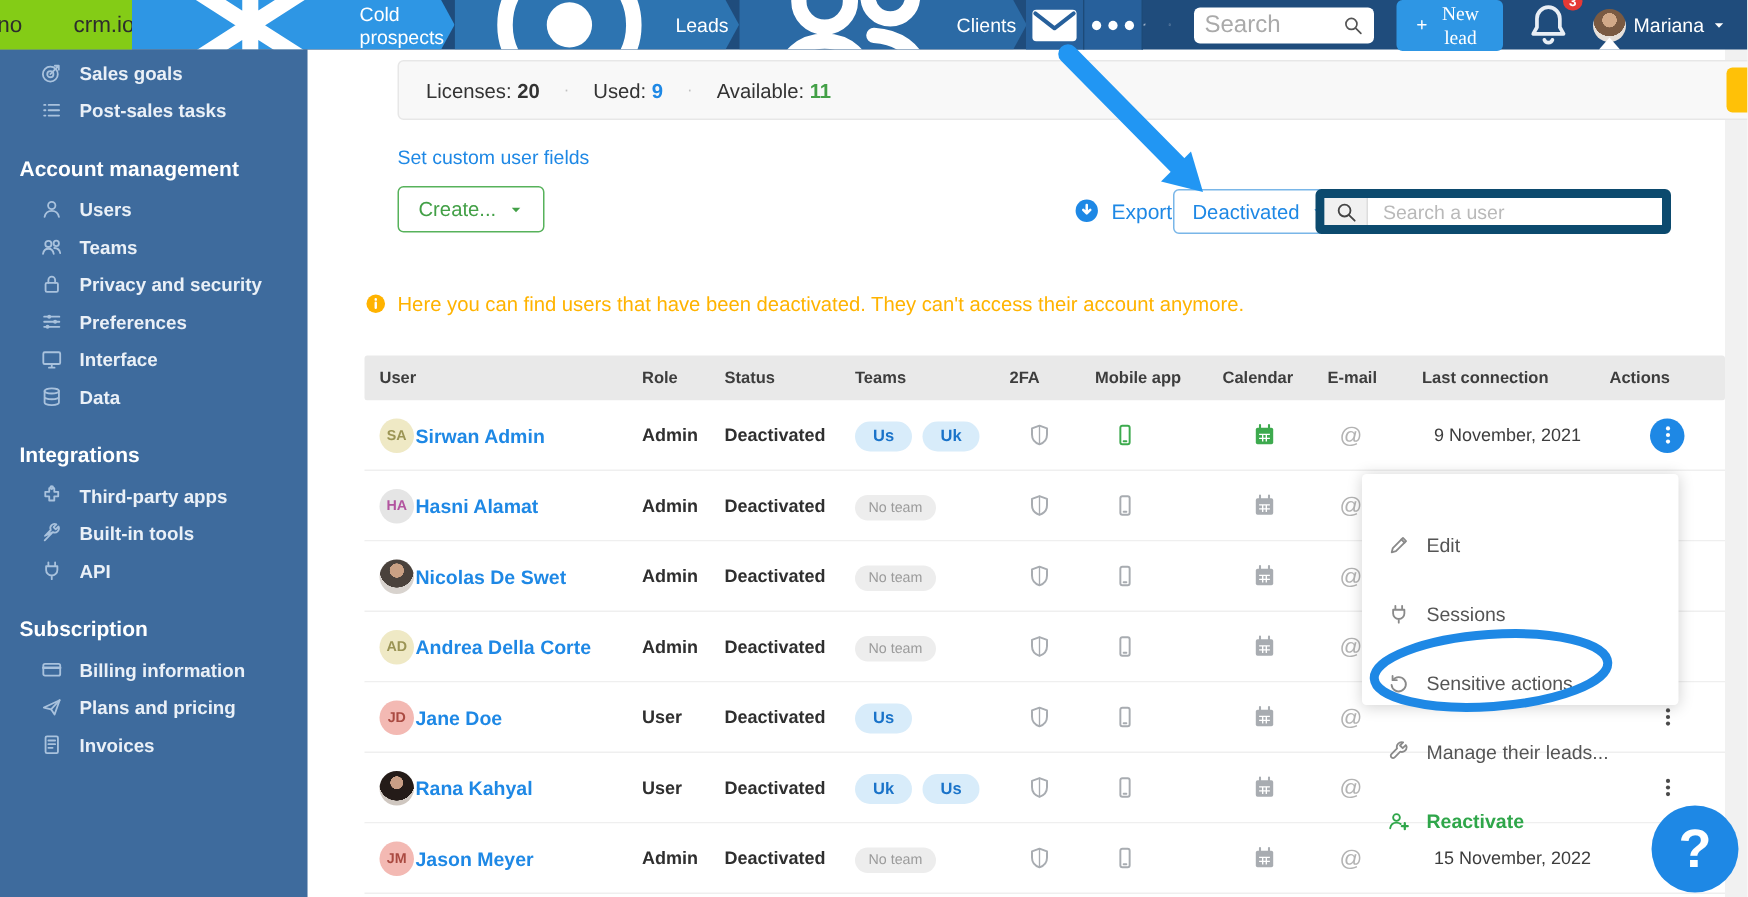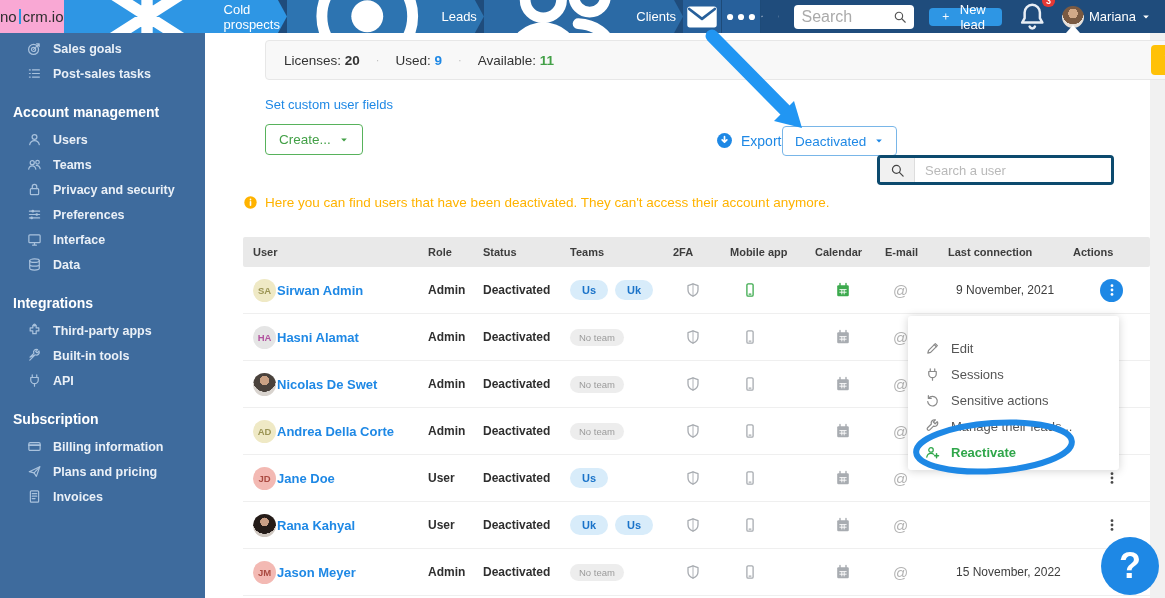--- a/index.html
+++ b/index.html
@@ -2,36 +2,36 @@
 <html><head>
 <meta charset="utf-8">
 <style>
   * { box-sizing: border-box; margin: 0; padding: 0; }
   html,body { width:1165px; height:598px; }
   body { font-family:"Liberation Sans", sans-serif; background:#f1f1f1; }
   .app { position:relative; width:1165px; height:598px; overflow:hidden; background:#f1f1f1; }
 
   
   .navbar { position:absolute; top:0; left:0; width:1165px; height:33px; background:#1f4c7c; display:flex; align-items:stretch; z-index:30; }
-  .logo { width:88px; background:#f9a8d4; display:flex; align-items:center; justify-content:center; font-size:15px; color:#2d2d2d; }
+  .logo { width:88px; background:#84cc16; display:flex; align-items:center; justify-content:center; font-size:15px; color:#2d2d2d;gap:15px; }
   .logo .bar { display:inline-block; width:2px; height:15px; background:#2e96e4; margin:0 2px; }
   .nav-tabs { display:flex; align-items:stretch; }
   .nav-tab { position:relative; display:flex; align-items:center; gap:7px; color:#fff; font-size:13px; padding:0 7px 0 13px; cursor:pointer;
     clip-path:polygon(0 0, calc(100% - 9px) 0, 100% 50%, calc(100% - 9px) 100%, 0 100%); }
   .nav-tab.t0 { background:#2e96e4; }
   .nav-tab.t1 { background:#2d74b1; }
   .nav-tab.t2 { background:#2b6aa5; }
   .tool-tile { width:39px; background:#27609b; border-right:1px solid #1d4a78; display:flex; align-items:center; justify-content:center; color:#fff; cursor:pointer; }
   .nav-right { margin-left:auto; display:flex; align-items:center; gap:15px; padding-right:14px; color:#fff; }
   .nav-ico { width:17px; height:17px; color:#e8eef5; cursor:pointer; }
   .search-box { width:120px; height:24px; background:#fff; border-radius:4px; display:flex; align-items:center; padding:0 7px; gap:4px; }
   .search-box input { border:none; outline:none; flex:1; min-width:0; font-size:16px; color:#555; font-family:inherit; }
   .search-box input::placeholder { color:#aaa; }
   .search-box .mag { width:14px; height:14px; color:#555; }
-  .new-lead { height:18px; background:#2e96e4; color:#fff; border:none; border-radius:4px; font-size:13px; padding:0 13px; display:flex; align-items:center; gap:7px; cursor:pointer; font-family:Liberation Sans, sans-serif; }
+  .new-lead { height:34px; background:#2e96e4; color:#fff; border:none; border-radius:4px; font-size:13px; padding:0 13px; display:flex; align-items:center; gap:7px; cursor:pointer; font-family:Liberation Serif, serif; }
   .new-lead .plus { width:13px; height:13px; }
   .bell-wrap { position:relative; cursor:pointer; }
   .badge { position:absolute; top:-6px; right:-8px; background:#e53935; color:#fff; font-size:9px; font-weight:bold; border-radius:8px; padding:1px 4px; }
   .avatar-sm { width:22px; height:22px; border-radius:50%; background:radial-gradient(circle at 50% 34%, #d2a988 26%, #7a5a42 27% 58%, #e6e0da 59%); cursor:pointer; }
   .user-menu { display:flex; align-items:center; gap:5px; font-size:13px; cursor:pointer; }
   .caret { width:10px; height:10px; }
   .popover-arrow { position:absolute; left:1066px; top:25px; width:0; height:0; border-left:7px solid transparent; border-right:7px solid transparent; border-bottom:8px solid #fff; z-index:31; }
 
   
   .sidebar { position:absolute; top:33px; left:0; width:205px; height:565px; background:#3e6b9d; z-index:5; padding-top:3px; overflow:hidden; }
@@ -49,21 +49,21 @@
   .buy-btn { margin-left:auto; height:30px; background:#ffc107; color:#fff; font-weight:bold; font-size:13px; border:none; border-radius:4px; padding:0 13px; display:flex; align-items:center; gap:8px; cursor:pointer; font-family:inherit; }
   .buy-btn .icon { width:15px; height:15px; }
 
   .custom-fields-link { position:absolute; left:265px; top:97px; color:#1e88e5; font-size:13px; text-decoration:none; z-index:6; cursor:pointer; }
   .create-btn { position:absolute; left:265px; top:124px; height:31px; padding:0 13px; background:#fff; border:1px solid #57b25b; color:#43a047; border-radius:4px; font-size:13.5px; display:flex; align-items:center; gap:8px; cursor:pointer; z-index:6; font-family:inherit; }
   .create-btn .caret { color:#43a047; }
 
   .export-link { position:absolute; left:716px; top:132px; display:flex; align-items:center; gap:8px; color:#1e88e5; font-size:14px; cursor:pointer; z-index:6; }
   .export-link .icon { width:17px; height:17px; color:#1e88e5; }
   .filter-btn { position:absolute; left:782px; top:126px; height:30px; padding:0 12px; background:#fff; border:1px solid #79b6e8; color:#1e88e5; border-radius:4px; font-size:13.5px; display:flex; align-items:center; gap:8px; cursor:pointer; z-index:6; font-family:inherit; }
-  .user-search { position:absolute; left:877px; top:126px; width:237px; height:30px; border:3px solid #0c4a6e; border-radius:4px; display:flex; overflow:hidden; background:#fff; z-index:6;margin-top:29px; }
+  .user-search { position:absolute; left:877px; top:126px; width:237px; height:30px; border:6px solid #0c4a6e; border-radius:4px; display:flex; overflow:hidden; background:#fff; z-index:6; }
   .user-search .prefix { width:37px; background:#f1f1f1; border-right:1px solid #ddd; display:flex; align-items:center; justify-content:center; color:#444; }
   .user-search .prefix .icon { width:15px; height:15px; }
   .user-search input { border:none; outline:none; flex:1; padding:0 10px; font-size:13px; color:#555; font-family:inherit; }
   .user-search input::placeholder { color:#b9b9b9; }
 
   .notice { position:absolute; left:243px; top:195px; display:flex; align-items:center; gap:7px; color:#ffb300; font-size:13.5px; z-index:6; }
   .notice .icon { width:15px; height:15px; color:#ffb300; }
 
   
   .table { position:absolute; left:243px; top:237px; width:907px; z-index:6; }
@@ -85,21 +85,21 @@
   .icon-cell .icon { width:16px; height:16px; display:block; }
   .at-cell { padding-left:8px; color:#b3b3b3; font-size:15px; }
   .last-conn { padding-left:8px; font-size:12px; font-weight:normal; color:#3d3d3d; }
   .actions-cell { display:flex; justify-content:center; }
   .dots-btn { width:23px; height:23px; display:flex; align-items:center; justify-content:center; color:#4a4a4a; cursor:pointer; border-radius:50%; }
   .dots-btn .icon { width:14px; height:14px; }
   .dots-btn.open { background:#1e88e5; color:#fff; }
 
   
   .action-menu { position:absolute; left:908px; top:316px; width:211px; height:154px; background:#fff; border-radius:3px; box-shadow:0 1px 10px rgba(0,0,0,0.18); z-index:20; padding-top:14px; }
-  .menu-item { display:flex; align-items:flex-end; gap:11px; height:26px; padding:0 17px; font-size:13px; color:#555; cursor:pointer; }
+  .menu-item { display:flex; align-items:center; gap:11px; height:26px; padding:0 17px; font-size:13px; color:#555; cursor:pointer;margin-top:20px; }
   .menu-item .icon { width:15px; height:15px; color:#8a8a8a; flex:0 0 15px; }
   .menu-item.highlight { color:#2fa64a; font-weight:bold; }
   .menu-item.highlight .icon { color:#2fa64a; }
 
   
   .annotations { position:absolute; left:0; top:0; width:1165px; height:598px; pointer-events:none; z-index:40; }
   .help-btn { position:absolute; left:1101px; top:537px; width:58px; height:58px; border-radius:50%; background:#1e88e5; border:none; color:#fff; z-index:50; cursor:pointer; display:flex; align-items:center; justify-content:center; font-size:36px; font-weight:bold; font-family:inherit; }
   .icon svg, .nav-ico svg, .mag svg, .plus svg, .caret svg { width:100%; height:100%; display:block; }
 </style>
 </head>

